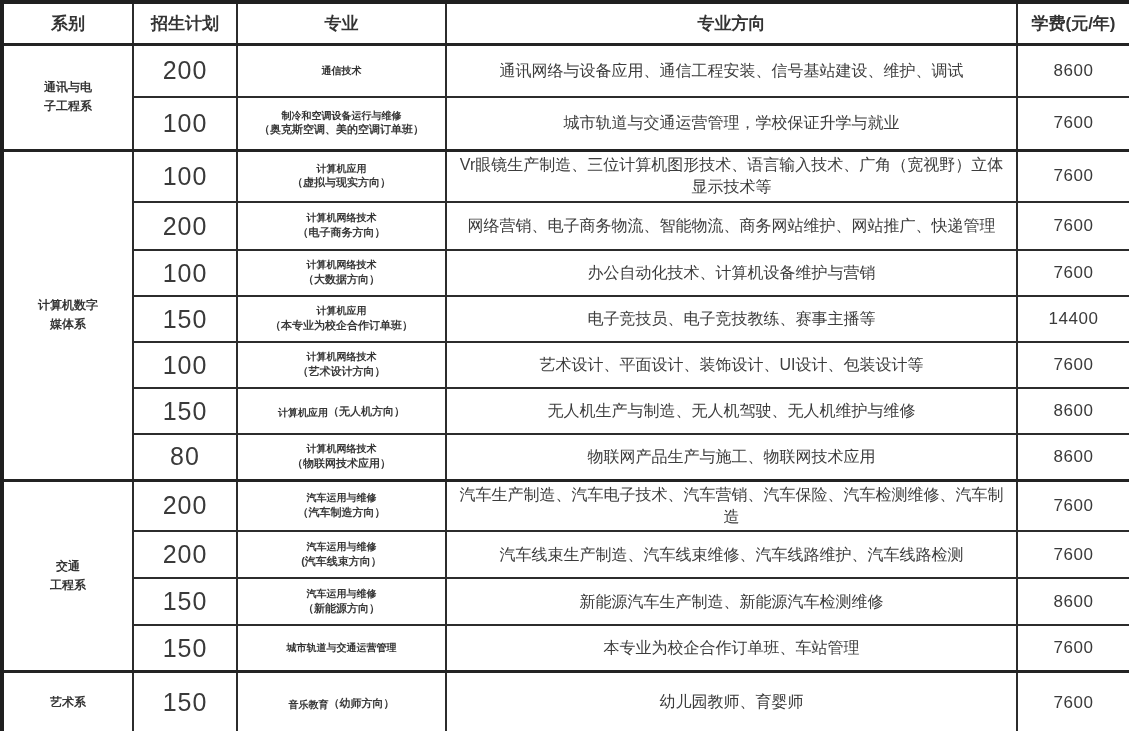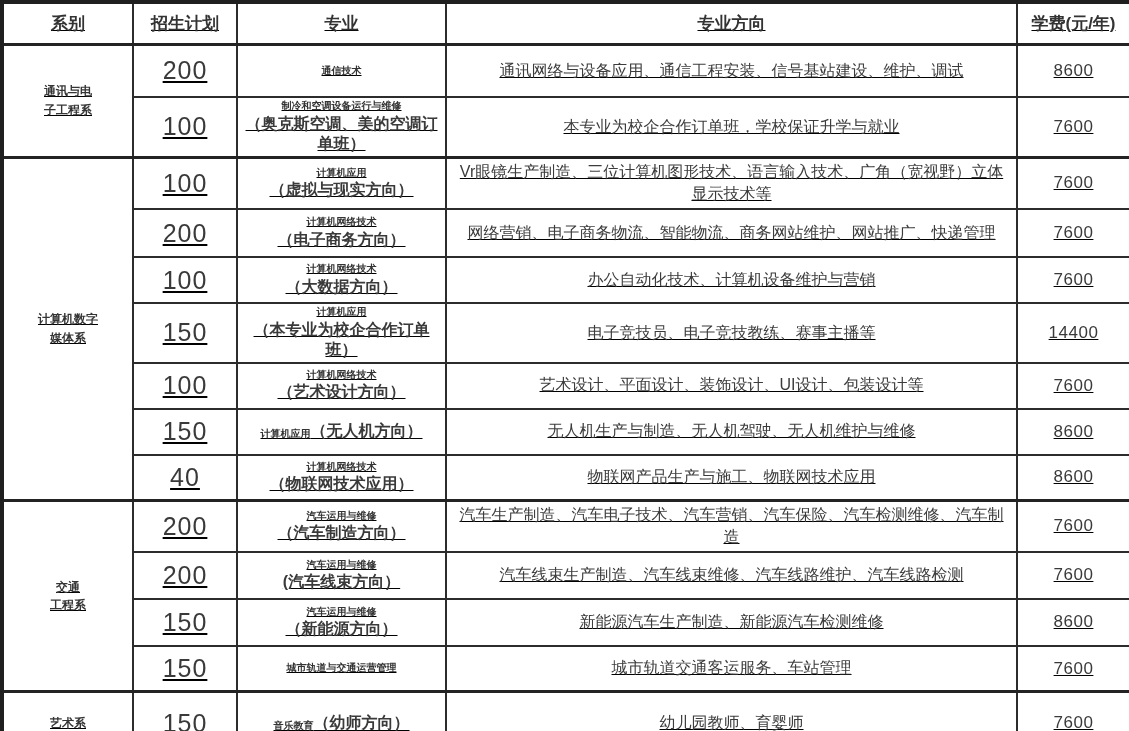--- a/index.html
+++ b/index.html
@@ -6,21 +6,20 @@
     margin: 0;
     padding: 0;
     background: #ffffff;
     font-family: "Liberation Sans", "DejaVu Sans", sans-serif;
   }
   .page {
     width: 1129px;
     height: 731px;
     background: #f0abfc;
     box-sizing: border-box;
-    text-decoration: underline;
   }
   table.enroll {
     width: 1129px;
     height: 731px;
     border-collapse: collapse;
     table-layout: fixed;
     border: 4px solid #1f1f1f;
     color: #383838;
   }
   table.enroll th, table.enroll td {
@@ -57,21 +56,21 @@
   
   td.major { line-height: 1.25; padding: 3px 4px; }
   td.major .major-main {
     display: block;
     font-size: 10px;
     font-weight: bold;
     color: #343434;
   }
   td.major .major-sub {
     display: block;
-    font-size: 16px;
+    font-size: 11px;
     font-weight: bold;
     color: #3a3a3a;
     margin-top: 1px;
   }
   td.major .major-sub:empty { display: none; }
   td.major.inline .major-main,
   td.major.inline .major-sub { display: inline; }
   td.major.inline .major-sub { vertical-align: 1px; }
   
   td.direction {
@@ -118,21 +117,21 @@
         </td>
         <td class="direction">通讯网络与设备应用、通信工程安装、信号基站建设、维护、调试</td>
         <td class="fee">8600</td>
       </tr>
       <tr style="height:53px">
         <td class="plan">100</td>
         <td class="major">
           <span class="major-main">制冷和空调设备运行与维修</span>
           <span class="major-sub">（奥克斯空调、美的空调订单班）</span>
         </td>
-        <td class="direction">本专业为校企合作订单班，学校保证升学与就业</td>
+        <td class="direction">城市轨道与交通运营管理，学校保证升学与就业</td>
         <td class="fee">7600</td>
       </tr>
 
       <tr class="group-start" style="height:52px">
         <td class="dept" rowspan="7">计算机数字
 媒体系</td>
         <td class="plan">100</td>
         <td class="major">
           <span class="major-main">计算机应用</span>
           <span class="major-sub">（虚拟与现实方向）</span>
@@ -178,21 +177,21 @@
       </tr>
       <tr style="height:46px">
         <td class="plan">150</td>
         <td class="major inline">
           <span class="major-main">计算机应用</span><span class="major-sub">（无人机方向）</span>
         </td>
         <td class="direction">无人机生产与制造、无人机驾驶、无人机维护与维修</td>
         <td class="fee">8600</td>
       </tr>
       <tr style="height:46px">
-        <td class="plan">40</td>
+        <td class="plan">80</td>
         <td class="major">
           <span class="major-main">计算机网络技术</span>
           <span class="major-sub">（物联网技术应用）</span>
         </td>
         <td class="direction">物联网产品生产与施工、物联网技术应用</td>
         <td class="fee">8600</td>
       </tr>
 
       <tr class="group-start" style="height:50px">
         <td class="dept" rowspan="4">交通
@@ -222,21 +221,21 @@
         </td>
         <td class="direction">新能源汽车生产制造、新能源汽车检测维修</td>
         <td class="fee">8600</td>
       </tr>
       <tr style="height:46px">
         <td class="plan">150</td>
         <td class="major">
           <span class="major-main">城市轨道与交通运营管理</span>
 
         </td>
-        <td class="direction">城市轨道交通客运服务、车站管理</td>
+        <td class="direction">本专业为校企合作订单班、车站管理</td>
         <td class="fee">7600</td>
       </tr>
 
       <tr class="group-start" style="height:63px">
         <td class="dept">艺术系</td>
         <td class="plan">150</td>
         <td class="major inline">
           <span class="major-main">音乐教育</span><span class="major-sub">（幼师方向）</span>
         </td>
         <td class="direction">幼儿园教师、育婴师</td>

